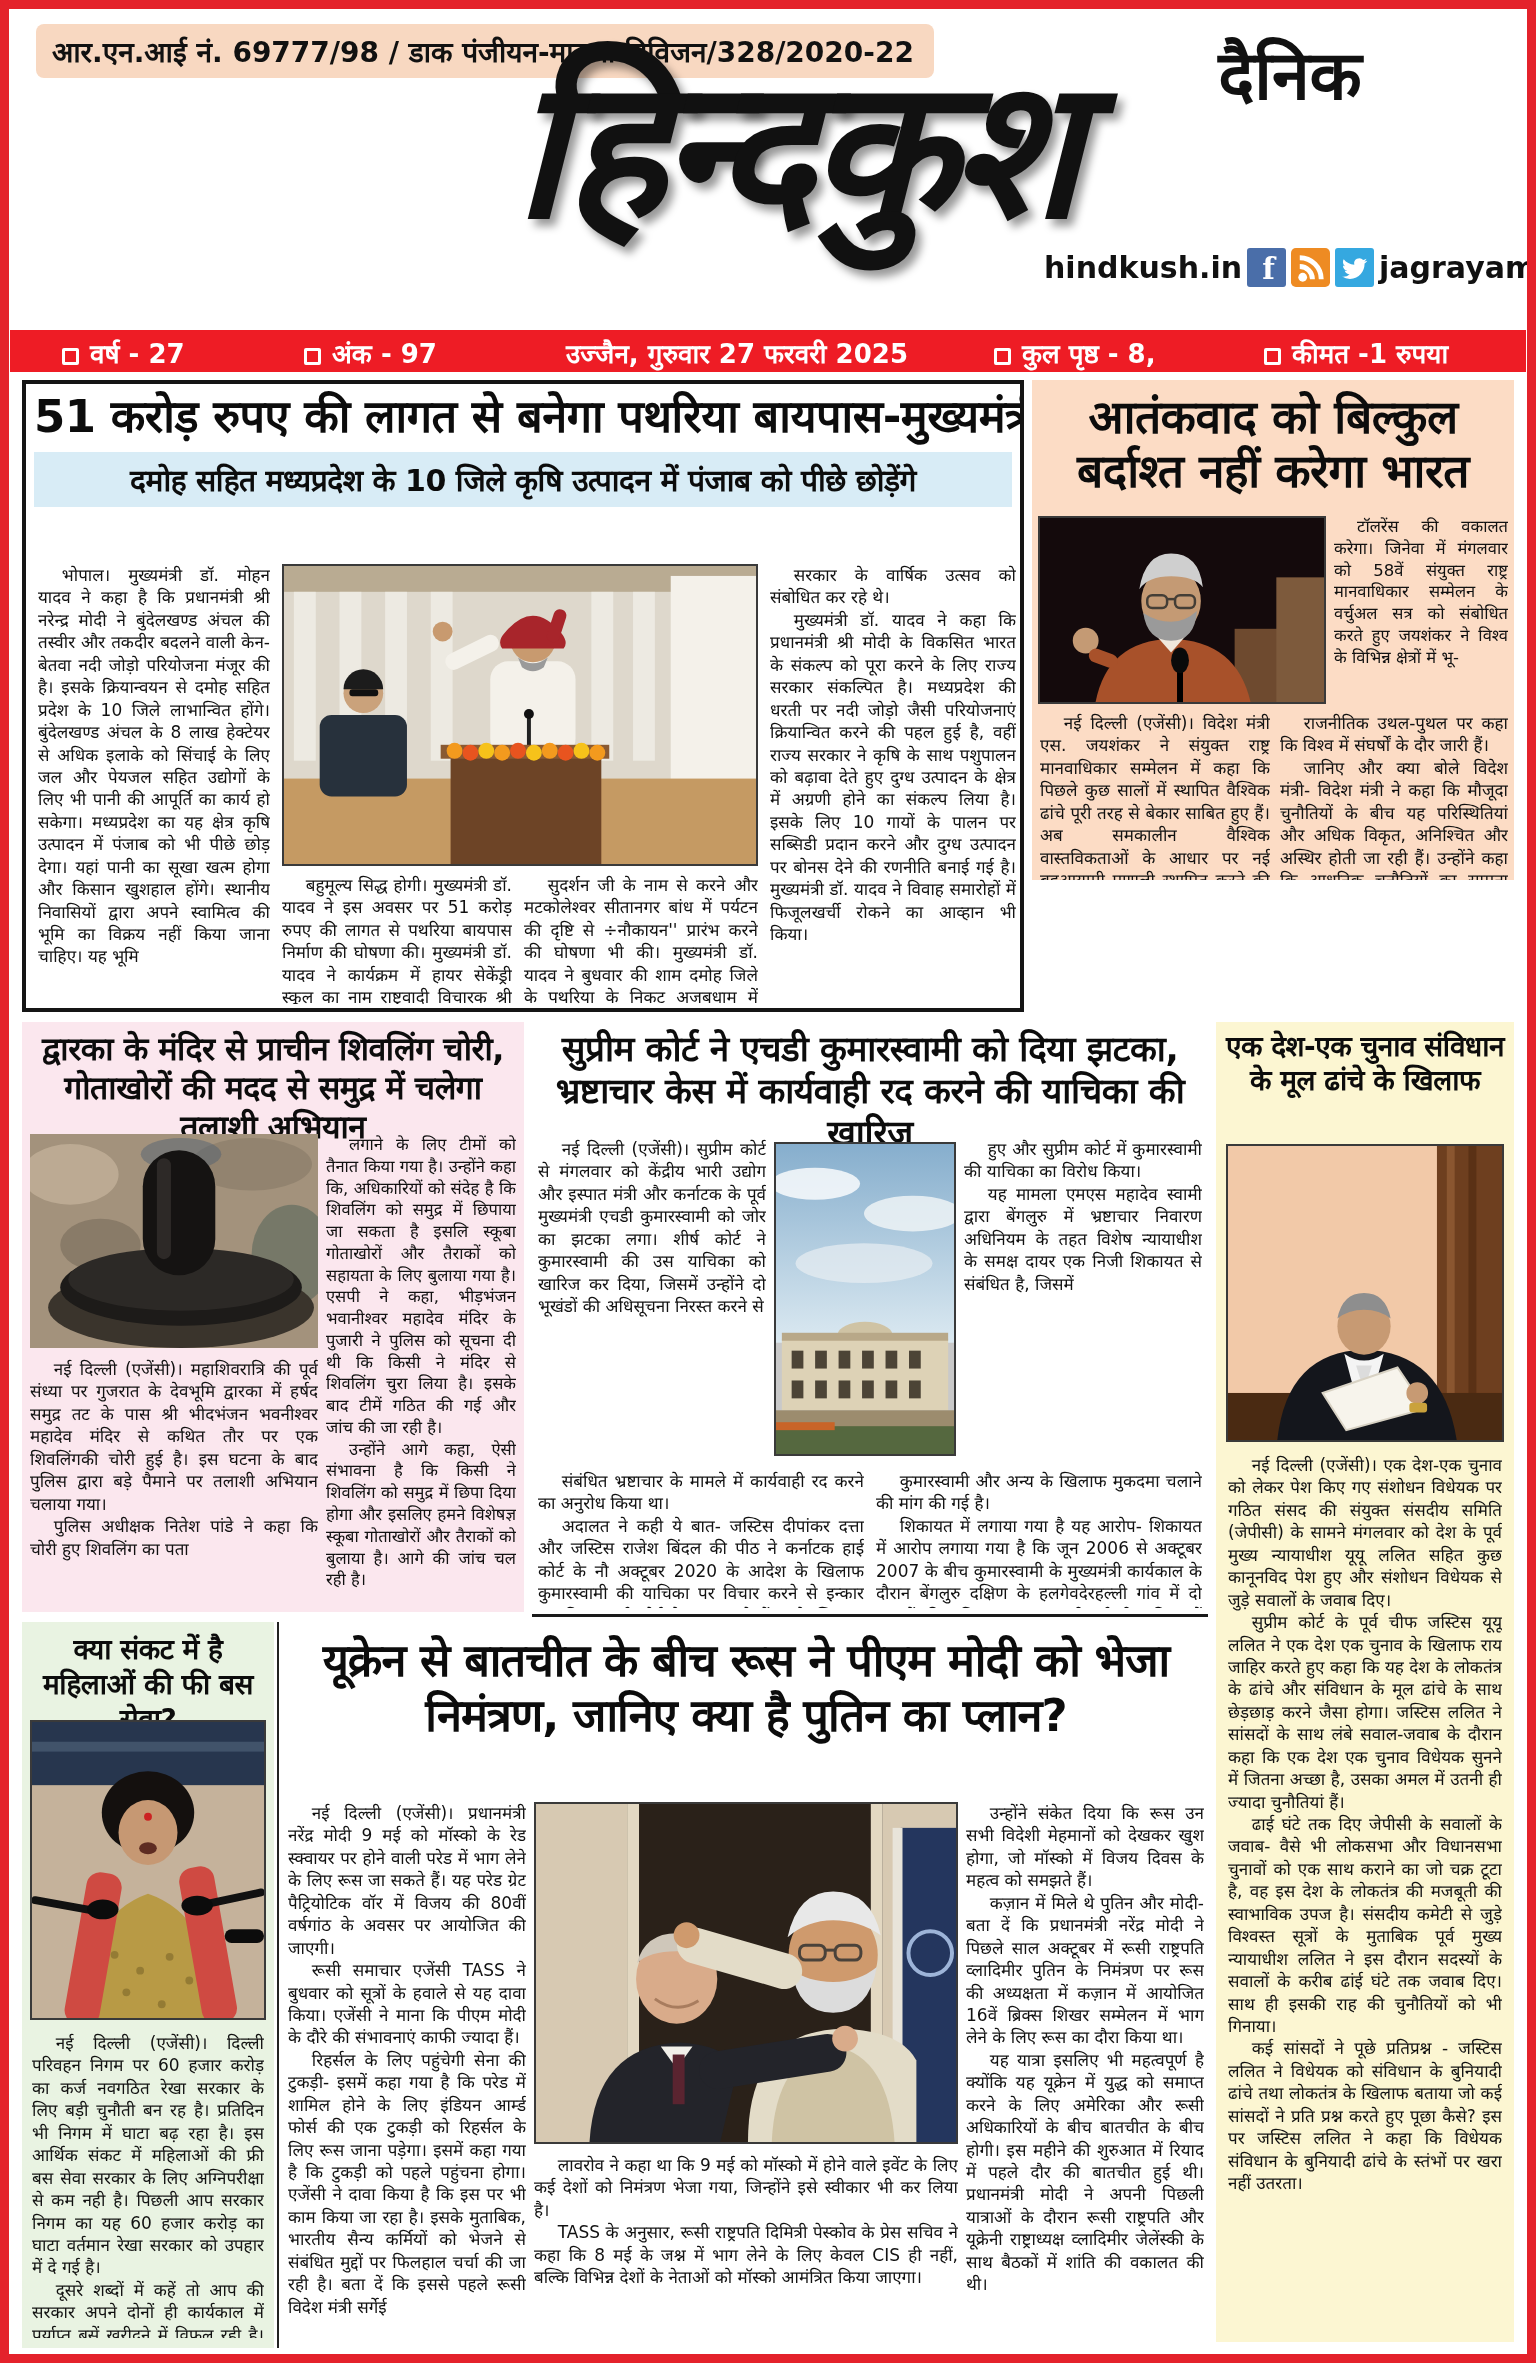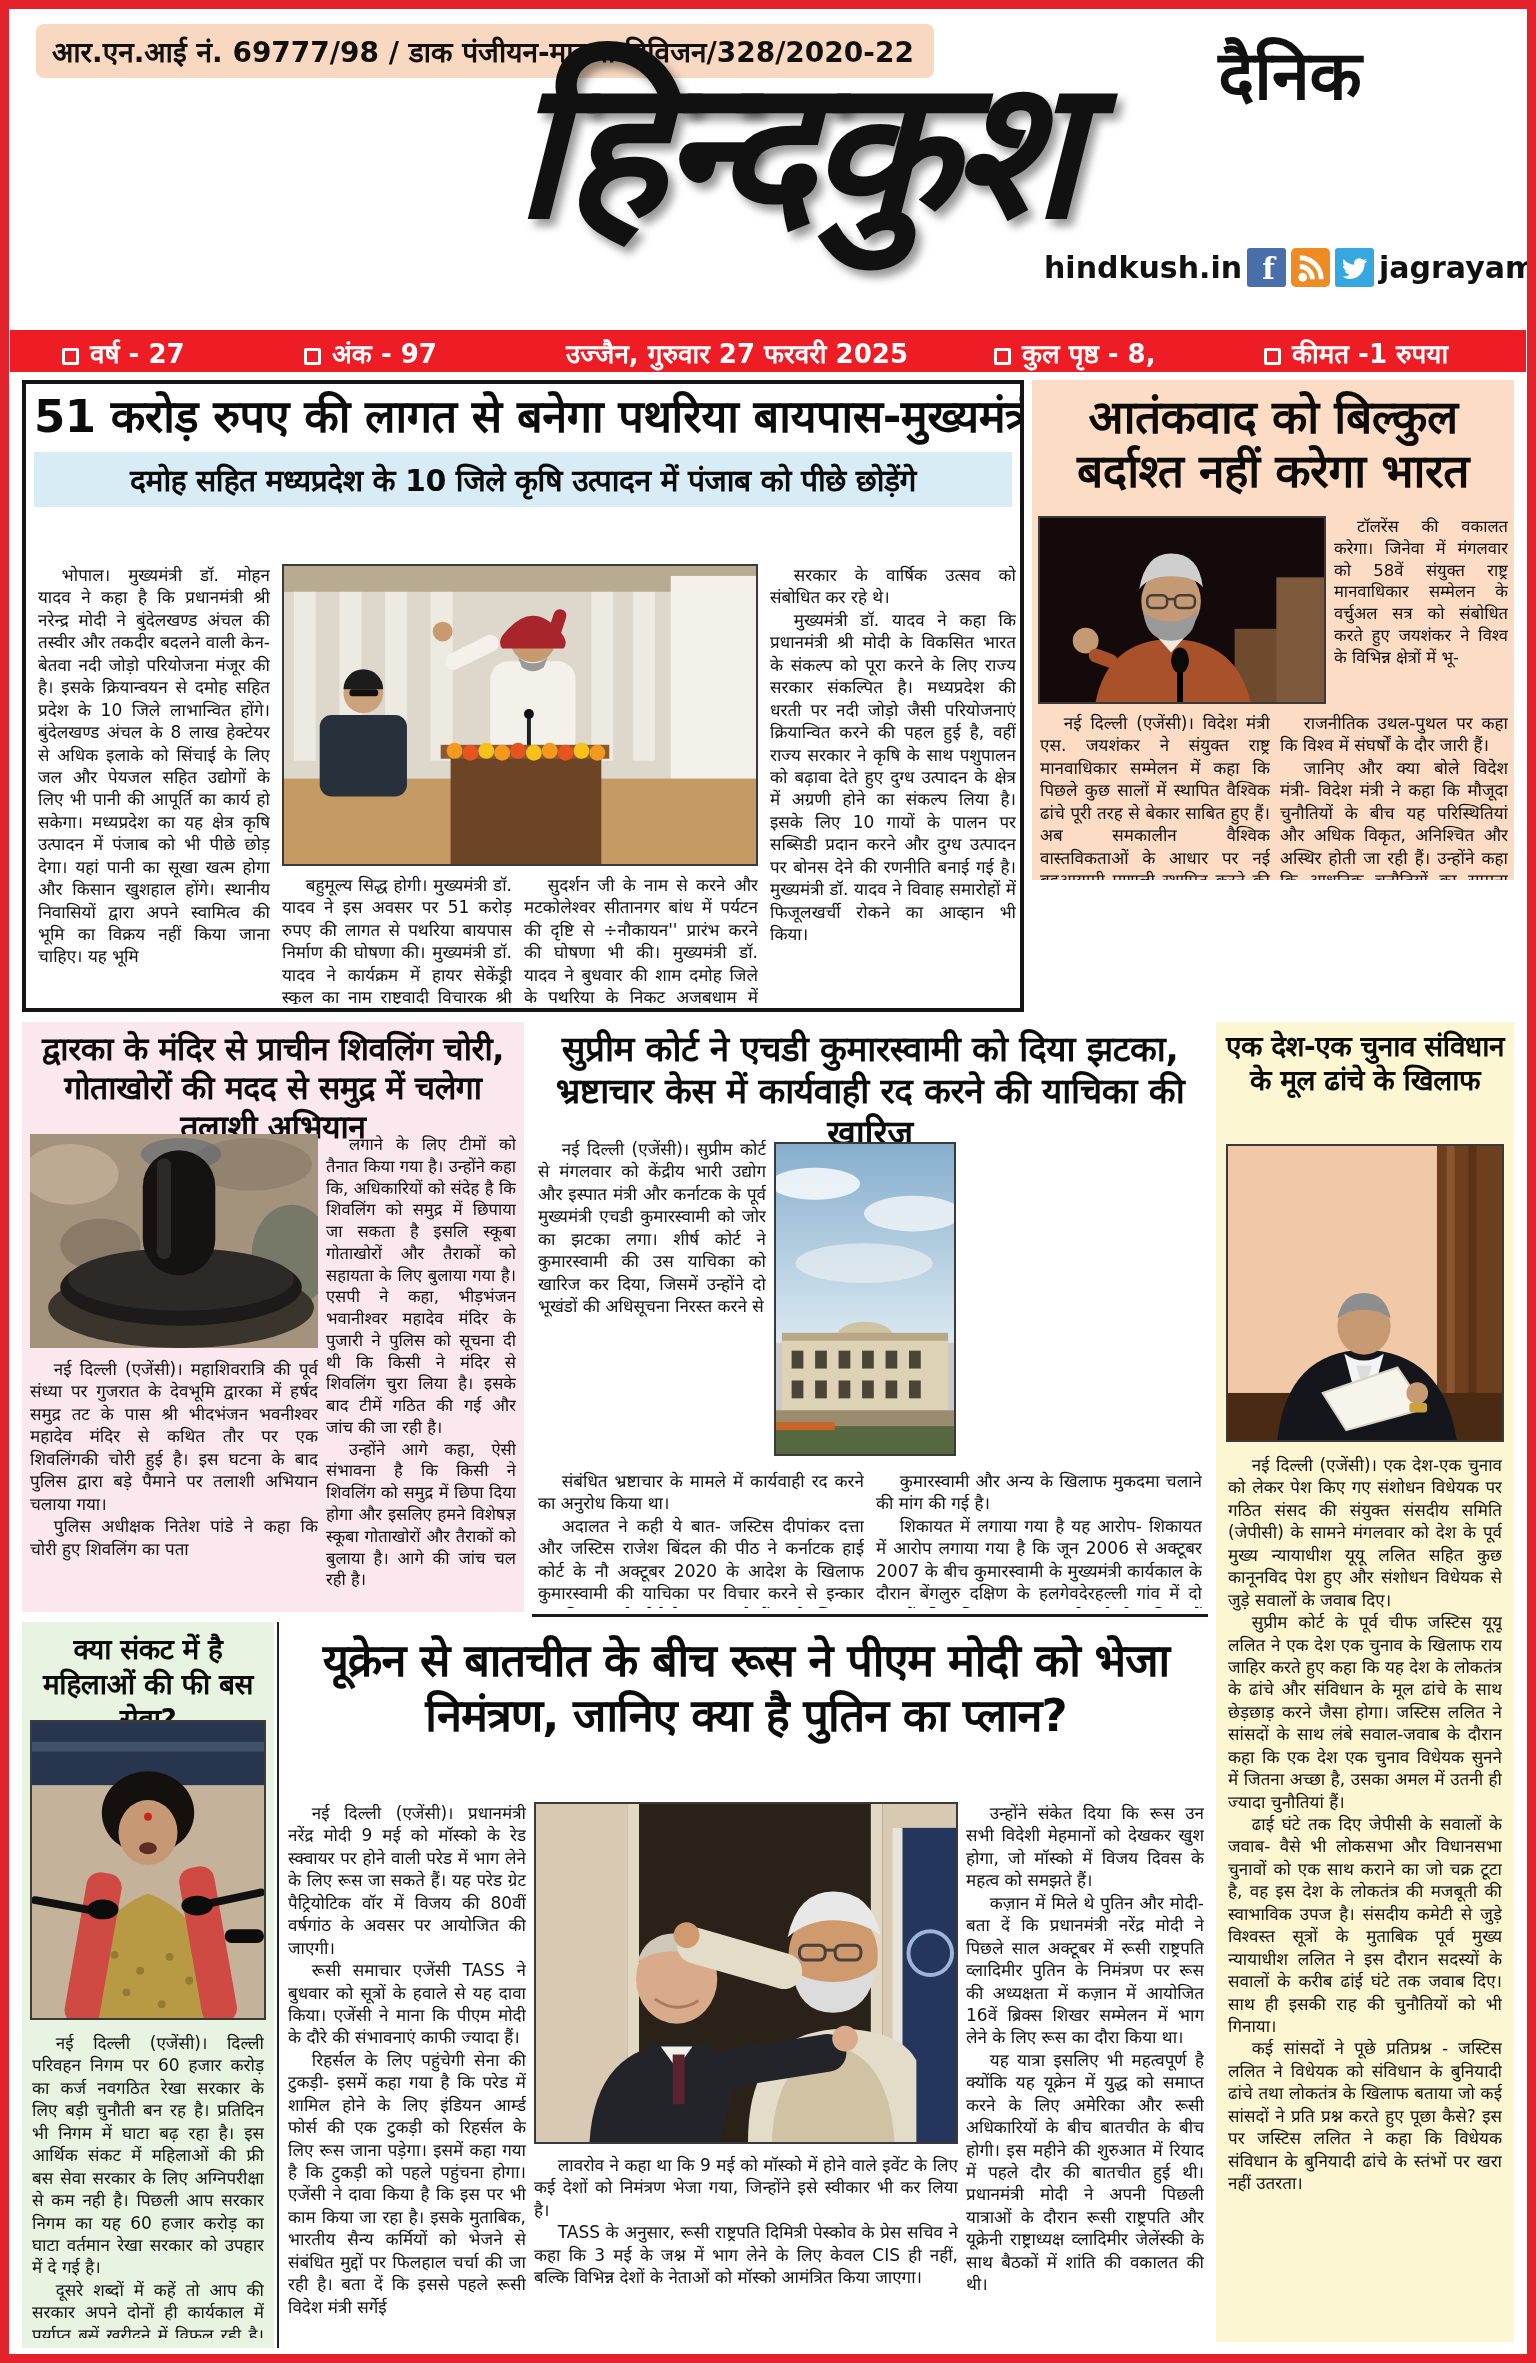--- a/index.html
+++ b/index.html
@@ -223,20 +223,24 @@
           <rect x="64" y="238" width="12" height="18"></rect>
             <rect x="88" y="238" width="12" height="18"></rect>
           <rect x="112" y="238" width="12" height="18"></rect>
             <rect x="136" y="238" width="12" height="18"></rect>
         </g>
         <rect x="0" y="268" width="182" height="18" fill="#9c8c6e"></rect>
         <rect x="0" y="284" width="182" height="28" fill="#55683f"></rect>
         <rect x="0" y="280" width="60" height="8" fill="#c86428"></rect>
       </svg>
     </div>
+    <div class="col" style="left:432px;top:116px;width:238px;height:330px;">
+        <p class="para">हुए और सुप्रीम कोर्ट में कुमारस्वामी की याचिका का विरोध किया।</p>
+        <p class="para">यह मामला एमएस महादेव स्वामी द्वारा बेंगलुरु में भ्रष्टाचार निवारण अधिनियम के तहत विशेष न्यायाधीश के समक्ष दायर एक निजी शिकायत से संबंधित है, जिसमें</p>
+      </div>
     <div class="col" style="left:6px;top:448px;width:326px;height:138px;">
         <p class="para">संबंधित भ्रष्टाचार के मामले में कार्यवाही रद करने का अनुरोध किया था।</p>
         <p class="para">अदालत ने कही ये बात- जस्टिस दीपांकर दत्ता और जस्टिस राजेश बिंदल की पीठ ने कर्नाटक हाई कोर्ट के नौ अक्टूबर 2020 के आदेश के खिलाफ कुमारस्वामी की याचिका पर विचार करने से इन्कार कर दिया। हाई कोर्ट ने इस मामले में उनके खिलाफ कार्यवाही रद करने से मना कर दिया था।</p>
       </div>
     <div class="col" style="left:344px;top:448px;width:326px;height:138px;">
         <p class="para">कुमारस्वामी और अन्य के खिलाफ मुकदमा चलाने की मांग की गई है।</p>
         <p class="para">शिकायत में लगाया गया है यह आरोप- शिकायत में आरोप लगाया गया है कि जून 2006 से अक्टूबर 2007 के बीच कुमारस्वामी के मुख्यमंत्री कार्यकाल के दौरान बेंगलुरु दक्षिण के हलगेवदेरहल्ली गांव में दो भूखंडों की अधिसूचना रद कर दी गई थी ताकि उन्हें अधिग्रहण से मुक्त प्राप्त किया जा सके। शीर्ष अदालत ने 18 जनवरी 2021 को कुमारस्वामी की याचिका पर शिकायतकर्ता और कर्नाटक सरकार को नोटिस जारी किया था।</p>
       </div>
   </div>
 
@@ -336,21 +340,21 @@
         <rect x="302" y="142" width="26" height="15" rx="6" fill="none" stroke="#4a423a" stroke-width="3"></rect>
         <line x1="292" y1="147" x2="302" y2="147" stroke="#4a423a" stroke-width="3"></line>
         <rect x="148" y="120" width="130" height="36" rx="18" fill="#e3dcc8" transform="rotate(16 148 120)"></rect>
         <circle cx="152" cy="132" r="13" fill="#cf9a6d"></circle>
         <rect x="162" y="252" width="150" height="38" rx="19" fill="#23242a" transform="rotate(-9 162 252)"></rect>
         <circle cx="312" cy="236" r="13" fill="#d9ab8a"></circle>
       </svg>
     </div>
     <div class="col" style="left:252px;top:532px;width:424px;height:188px;">
         <p class="para">लावरोव ने कहा था कि 9 मई को मॉस्को में होने वाले इवेंट के लिए कई देशों को निमंत्रण भेजा गया, जिन्होंने इसे स्वीकार भी कर लिया है।</p>
-        <p class="para">TASS के अनुसार, रूसी राष्ट्रपति दिमित्री पेस्कोव के प्रेस सचिव ने कहा कि 3 मई के जश्न में भाग लेने के लिए केवल CIS ही नहीं, बल्कि विभिन्न देशों के नेताओं को मॉस्को आमंत्रित किया जाएगा।</p>
+        <p class="para">TASS के अनुसार, रूसी राष्ट्रपति दिमित्री पेस्कोव के प्रेस सचिव ने कहा कि 8 मई के जश्न में भाग लेने के लिए केवल CIS ही नहीं, बल्कि विभिन्न देशों के नेताओं को मॉस्को आमंत्रित किया जाएगा।</p>
       </div>
     <div class="col" style="left:684px;top:180px;width:238px;height:540px;">
         <p class="para">उन्होंने संकेत दिया कि रूस उन सभी विदेशी मेहमानों को देखकर खुश होगा, जो मॉस्को में विजय दिवस के महत्व को समझते हैं।</p>
         <p class="para">कज़ान में मिले थे पुतिन और मोदी- बता दें कि प्रधानमंत्री नरेंद्र मोदी ने पिछले साल अक्टूबर में रूसी राष्ट्रपति व्लादिमीर पुतिन के निमंत्रण पर रूस की अध्यक्षता में कज़ान में आयोजित 16वें ब्रिक्स शिखर सम्मेलन में भाग लेने के लिए रूस का दौरा किया था।</p>
         <p class="para">यह यात्रा इसलिए भी महत्वपूर्ण है क्योंकि यह यूक्रेन में युद्ध को समाप्त करने के लिए अमेरिका और रूसी अधिकारियों के बीच बातचीत के बीच होगी। इस महीने की शुरुआत में रियाद में पहले दौर की बातचीत हुई थी। प्रधानमंत्री मोदी ने अपनी पिछली यात्राओं के दौरान रूसी राष्ट्रपति और यूक्रेनी राष्ट्राध्यक्ष व्लादिमीर जेलेंस्की के साथ बैठकों में शांति की वकालत की थी।</p>
       </div>
   </div>
 </div>
 
 </body></html>

